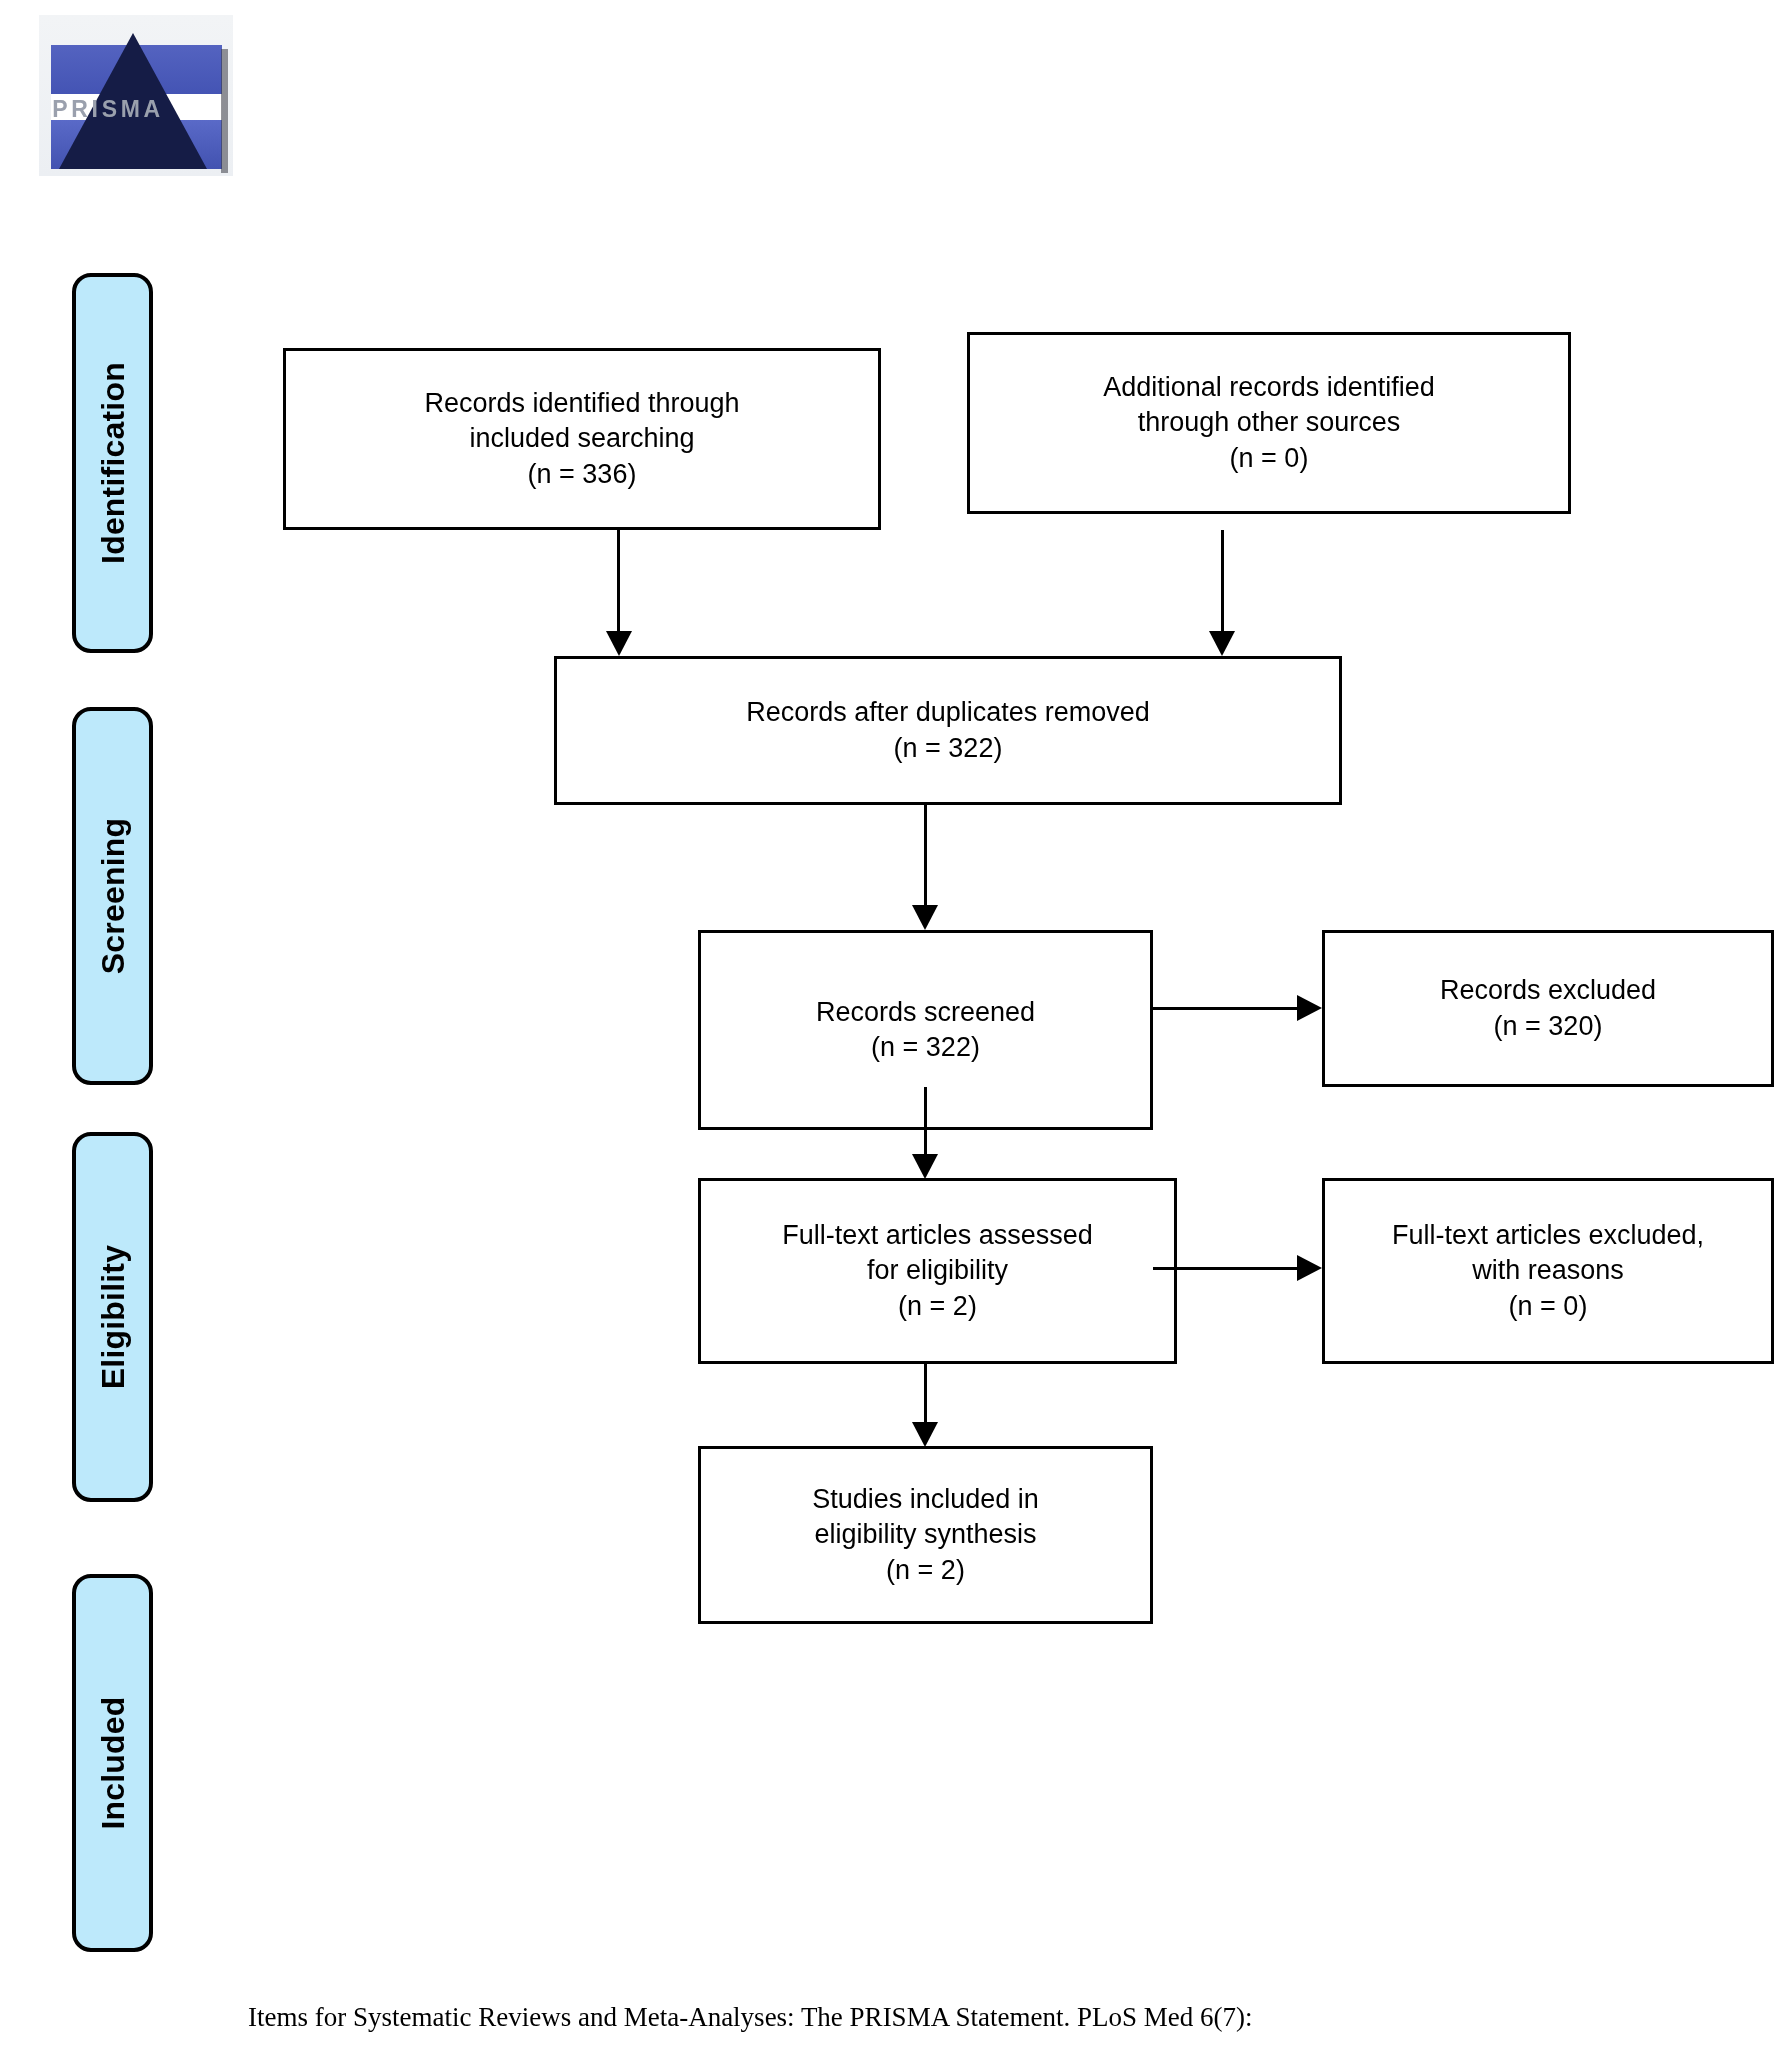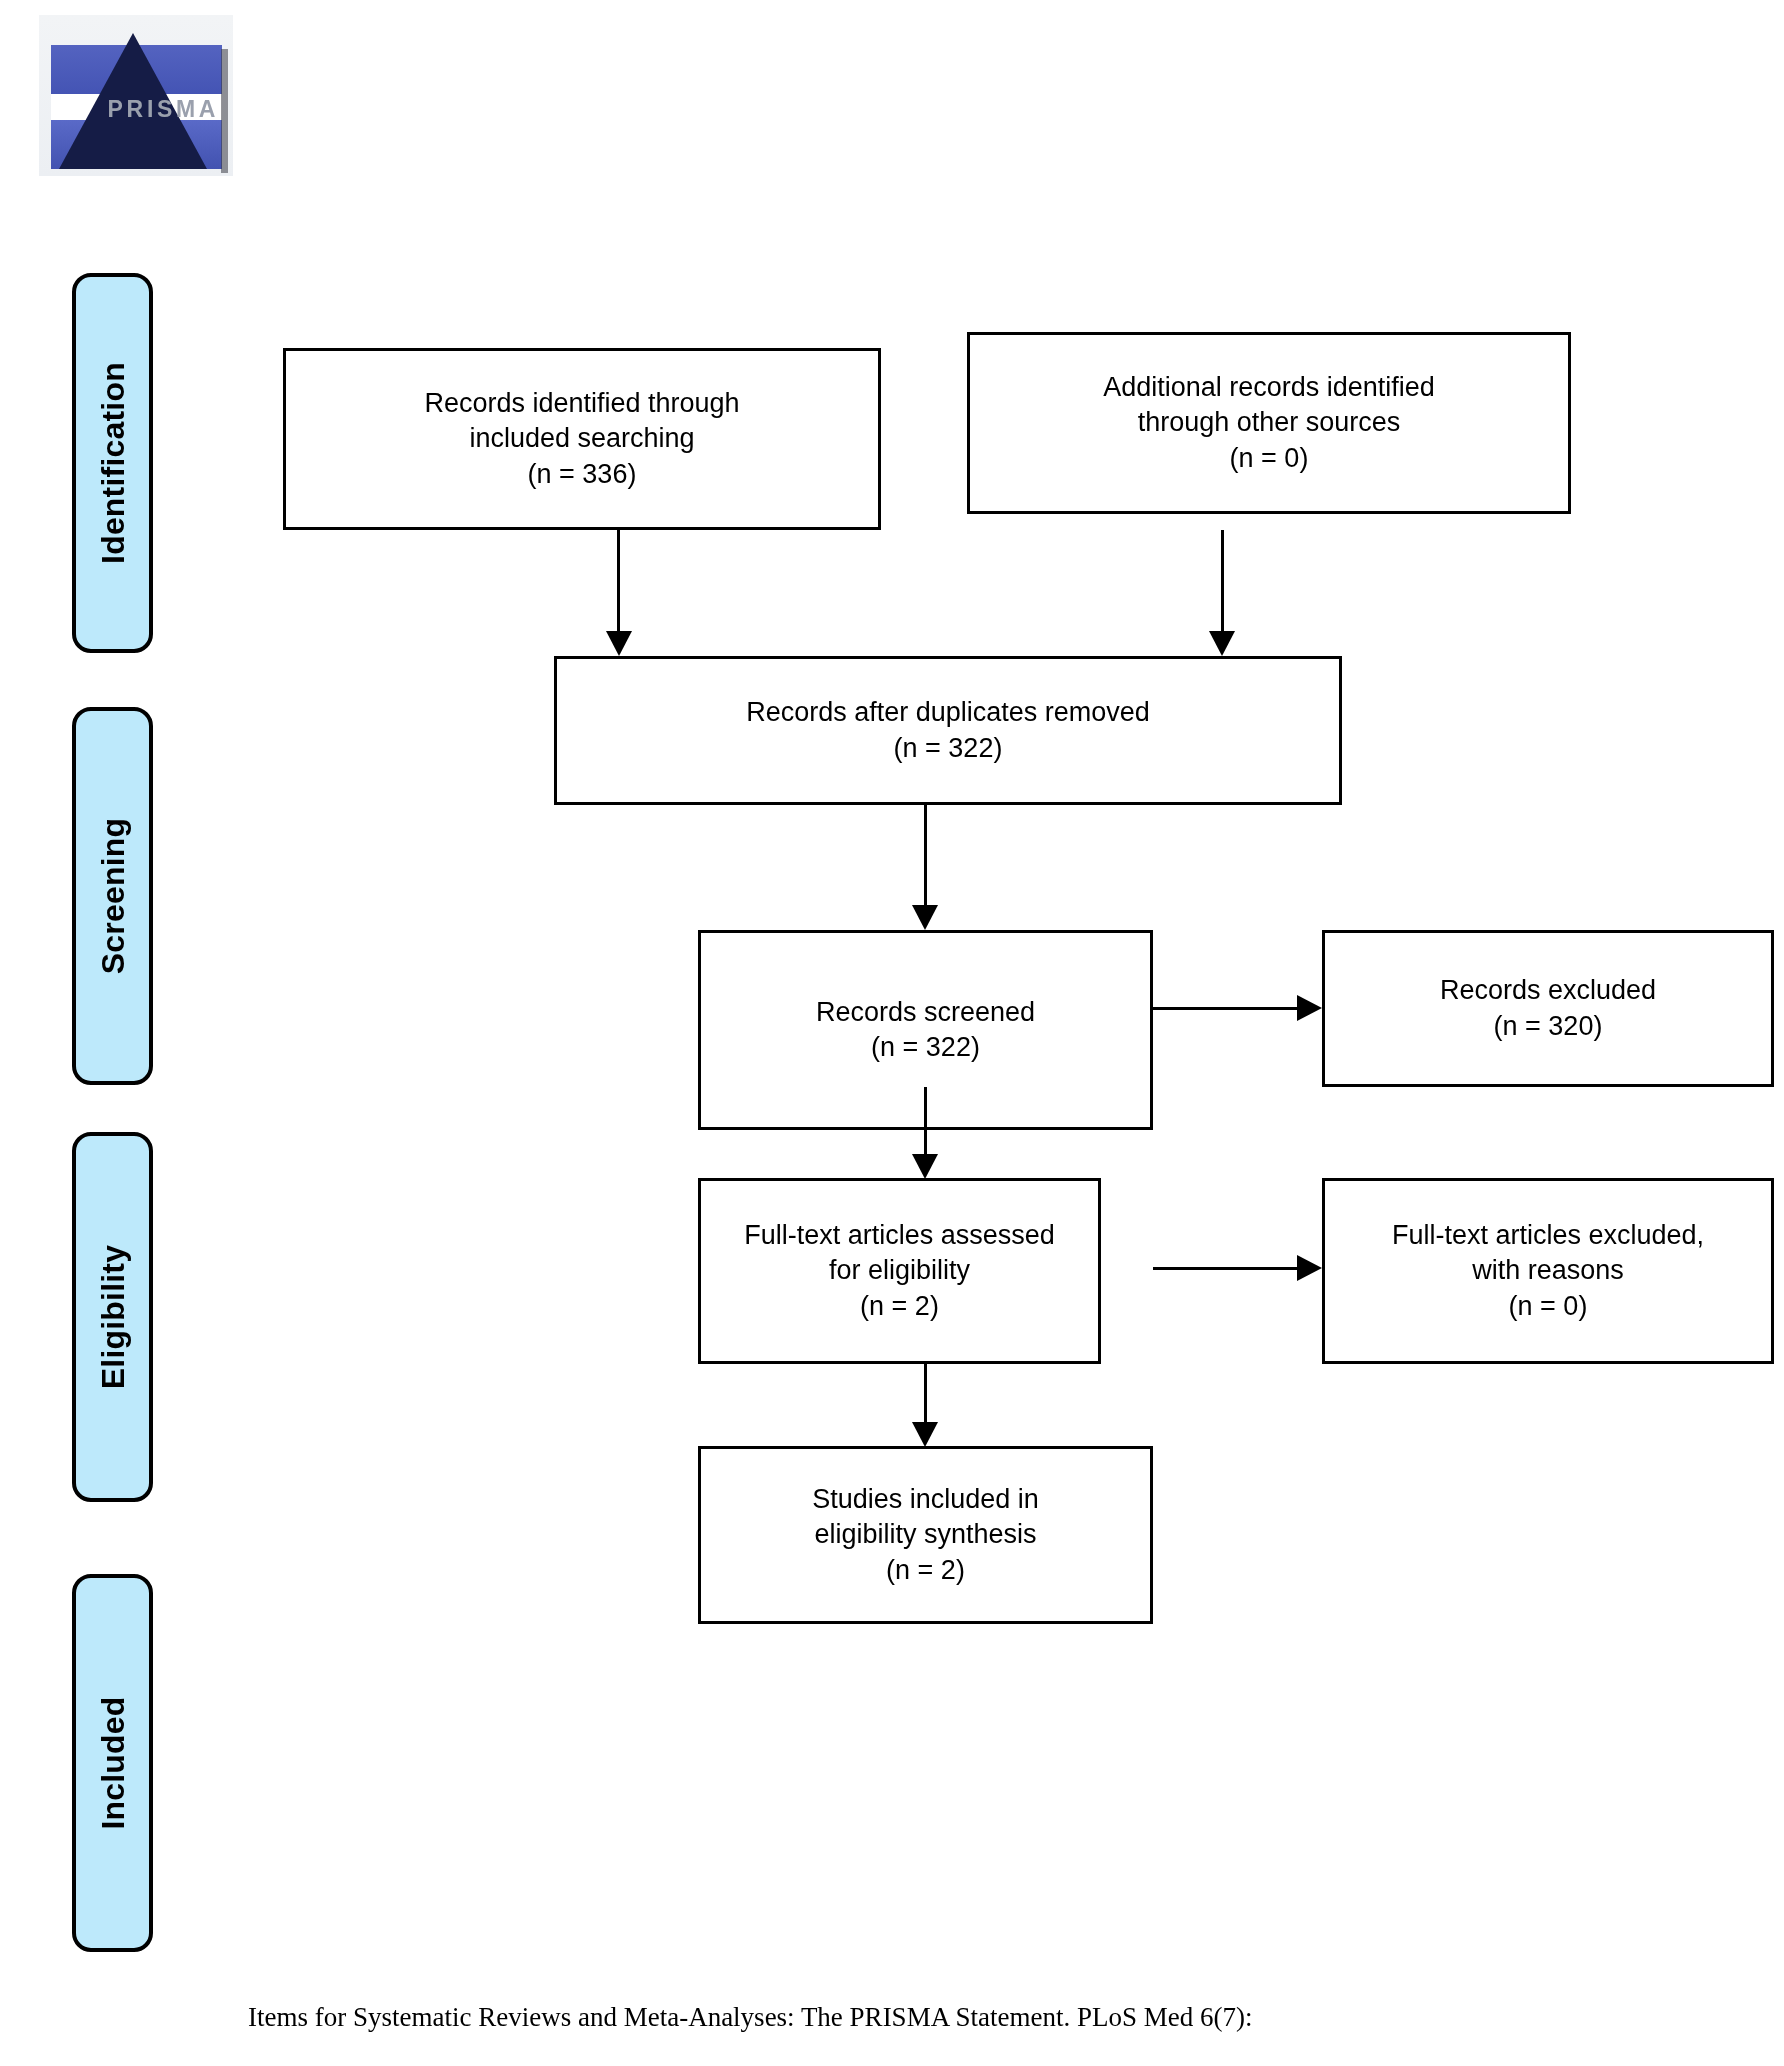--- a/index.html
+++ b/index.html
@@ -53,21 +53,21 @@
     left: 20px; top: 18.6px;
     width: 0; height: 0;
     border-left: 74px solid transparent;
     border-right: 74px solid transparent;
     border-bottom: 136px solid #151c46;
   }
   #logo .logo-word {
     position: absolute;
     left: 13.2px; top: 81px;
     width: 167px;
-    text-align: right;
+    text-align: left;
     font-family: "Liberation Sans", sans-serif;
     font-size: 23px;
     font-weight: 700;
     letter-spacing: 3.7px;
     color: #9aa0ad;
   }
   #logo .shadow {
     position: absolute;
     left: 182px; top: 34px;
     width: 6.6px; height: 124px;
@@ -124,21 +124,21 @@
     line-height: 1.30;
     text-align: center;
     white-space: nowrap;
   }
 
   #box-db      { left: 283px;  top: 348px;  width: 598px; height: 182px; }
   #box-other   { left: 967px; top: 332px;  width: 604px; height: 182px; }
   #box-dupes   { left: 554px; top: 656px; width: 788px; height: 149px; }
   #box-screened{ left: 698px; top: 930px; width: 455px; height: 200px; }
   #box-recexcl { left: 1322px; top: 930px; width: 452px; height: 157px; }
-  #box-fulltext{ left: 698px; top: 1178px; width: 403px; height: 186px; }
+  #box-fulltext{ left: 698px; top: 1178px; width: 479px; height: 186px; }
   #box-ftexcl  { left: 1322px; top: 1178px; width: 452px; height: 186px; }
   #box-included{ left: 698px; top: 1446px; width: 455px; height: 178px; }
 
   
   .vline {
     position: absolute;
     width: 2.9px;
     background: #000000;
   }
   .hline {

